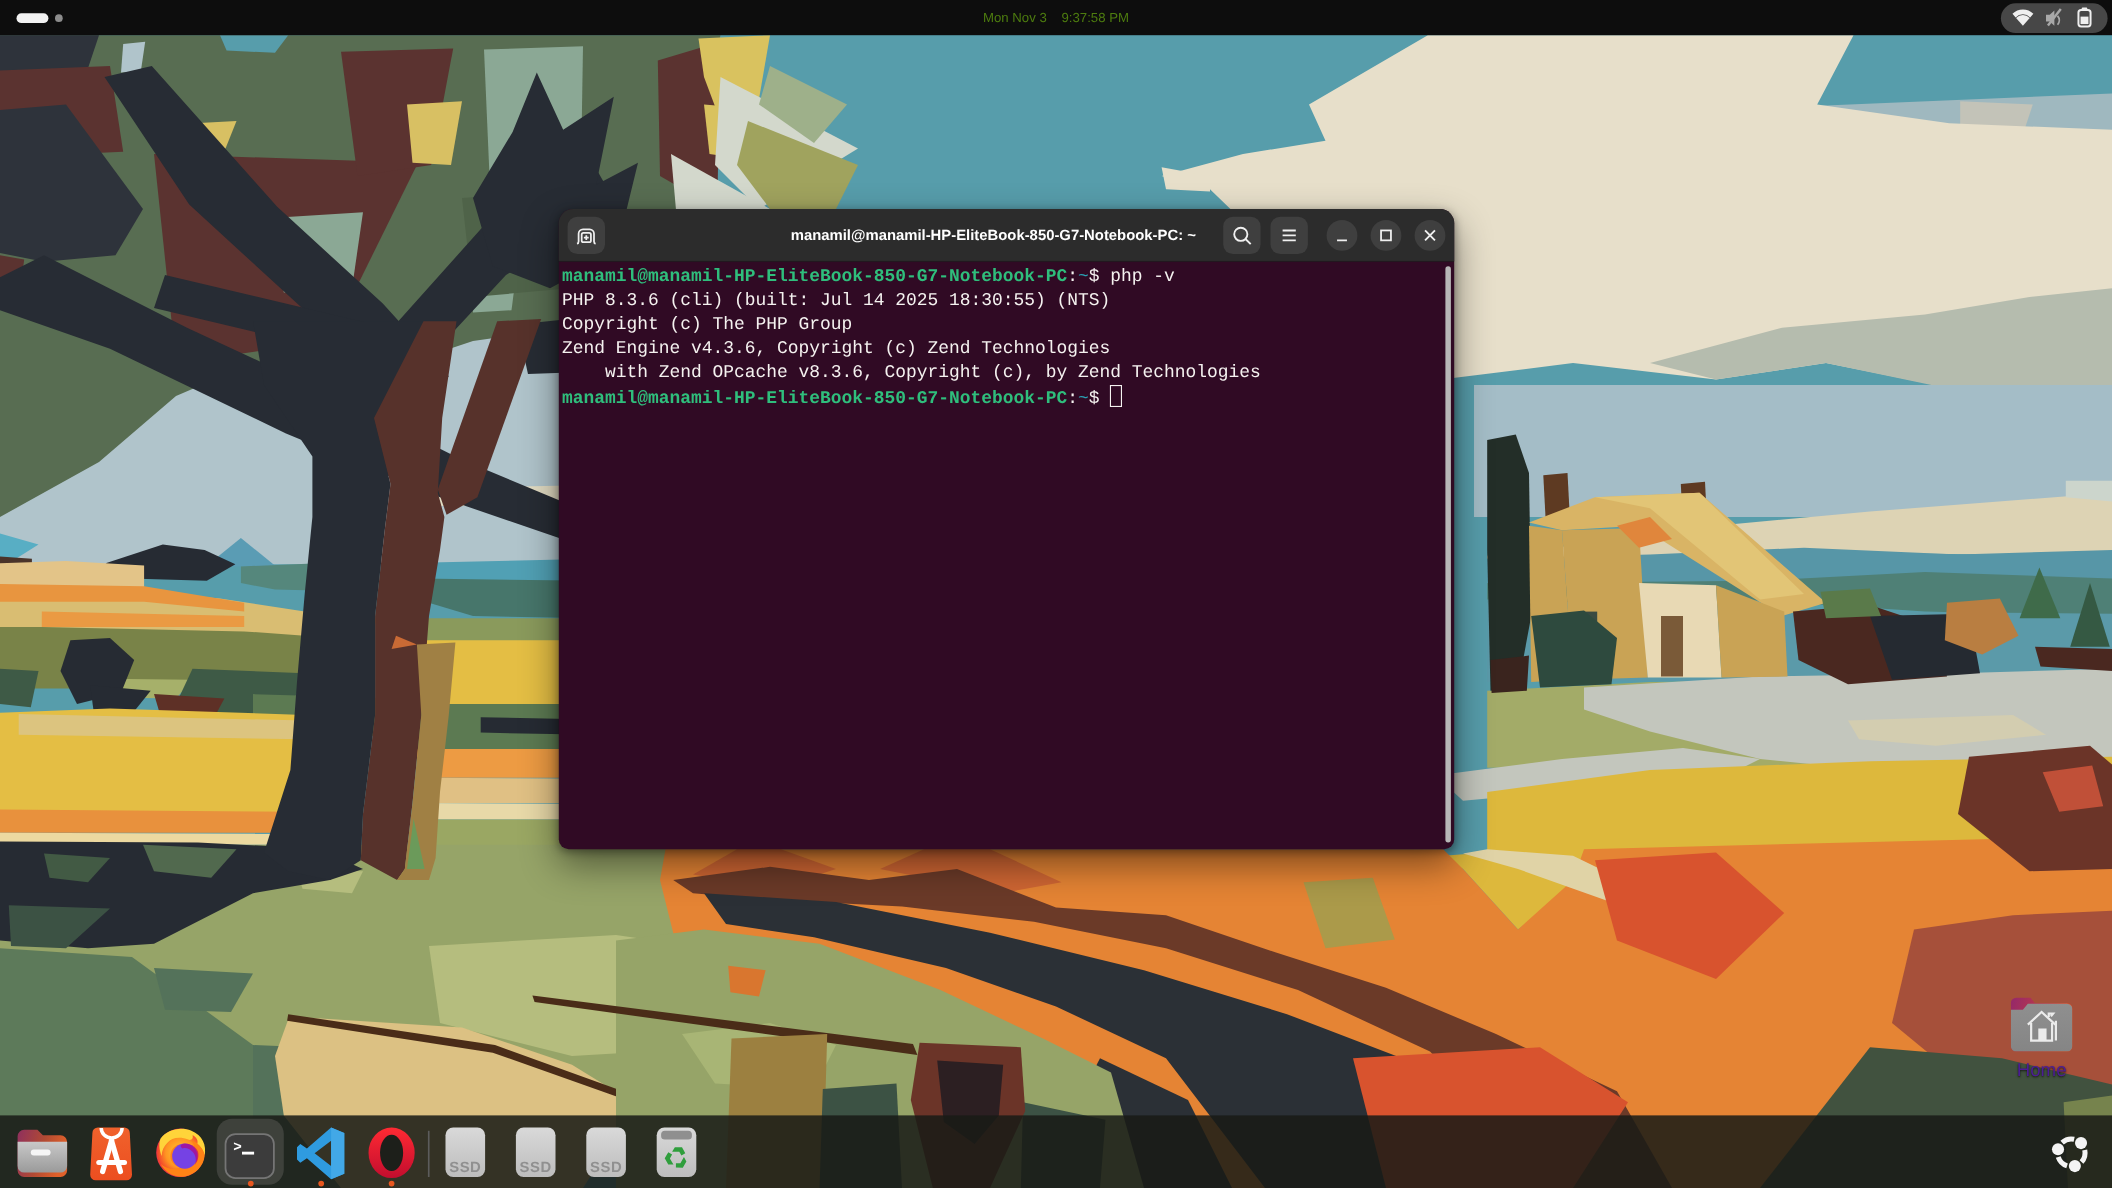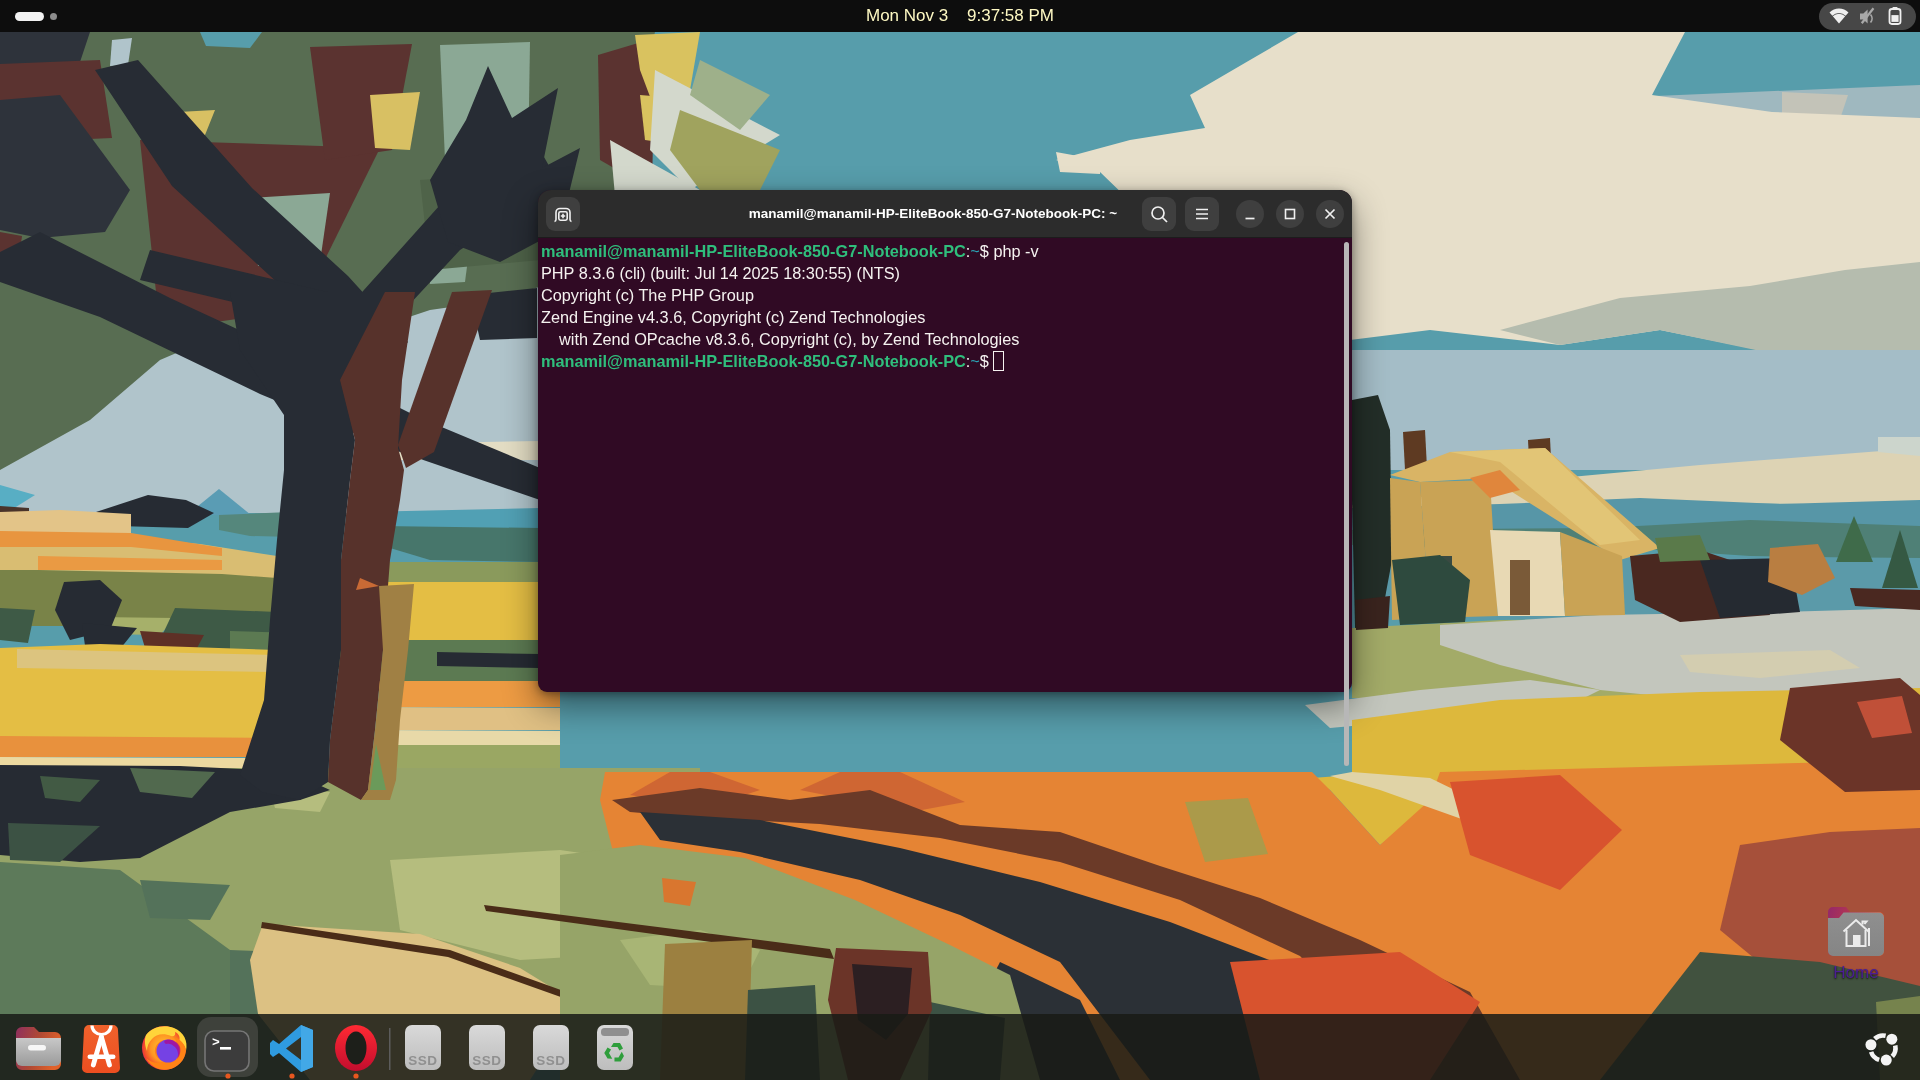--- a/index.html
+++ b/index.html
@@ -3,33 +3,33 @@
 <meta charset="utf-8">
 <style>
   html,body{margin:0;padding:0;width:1920px;height:1080px;overflow:hidden;background:#579dab;
     font-family:"Liberation Sans",sans-serif;}
   #wall{position:absolute;left:0;top:0;width:1920px;height:1080px;}
   
   #topbar{position:absolute;left:0;top:0;width:1920px;height:32px;background:#0d0d0d;z-index:40;}
   #wspill{position:absolute;left:15px;top:12px;width:29px;height:9px;border-radius:5px;background:#f2f2f2;}
   #wsdot{position:absolute;left:50px;top:13px;width:7px;height:7px;border-radius:50%;background:#8c8c8c;}
   #clock{position:absolute;left:0;top:0;width:1920px;height:32px;line-height:32px;text-align:center;
-    color:#fef9c3;font-size:17px;}
+    color:#4d7c0f;font-size:12px;}
   #sysarea{position:absolute;right:4px;top:3px;width:97px;height:27px;border-radius:14px;background:#474747;}
   
-  #term{position:absolute;left:538px;top:190px;width:814px;height:502px;z-index:20;
+  #term{position:absolute;left:508px;top:190px;width:814px;height:582px;z-index:20;
     border-radius:13px 13px 9px 9px;background:#300a24;
     box-shadow:0 14px 34px rgba(0,0,0,0.45), 0 2px 8px rgba(0,0,0,0.35);}
   #tbar{position:absolute;left:0;top:0;width:814px;height:48px;background:#2c2c2c;
     border-radius:13px 13px 0 0;border-bottom:1px solid #1c1c1c;box-sizing:border-box;}
   .sqbtn{position:absolute;top:7px;width:34px;height:34px;border-radius:9px;background:#3f3f3f;}
   .cirbtn{position:absolute;top:10px;width:28px;height:28px;border-radius:50%;background:#3f3f3f;}
   #ttitle{position:absolute;left:100px;right:124px;top:0;height:48px;line-height:48px;text-align:center;
     color:#ffffff;font-size:13.5px;font-weight:bold;white-space:nowrap;}
-  #tbody{position:absolute;left:3px;top:50px;font-family:Liberation Sans, sans-serif;
+  #tbody{position:absolute;left:3px;top:50px;font-family:Liberation Mono, monospace;
     font-size:16.3px;line-height:22px;color:#f5f2f0;white-space:pre;}
   .pgreen{color:#2fbe7c;font-weight:bold;}
   .ptilde{color:#2aa1b3;}
   #scrollb{position:absolute;right:3px;top:52px;width:5px;height:524px;border-radius:3px;background:#b7b7b7;}
   #cursor{display:inline-block;width:9px;height:18px;border:1.6px solid #f5f2f0;vertical-align:-4px;}
   
   #dock{position:absolute;left:0;top:1014px;width:1920px;height:66px;background:rgba(25,27,22,0.86);z-index:30;}
   
   #home{position:absolute;left:1828px;top:904px;width:56px;height:52px;z-index:10;}
   #homelbl{position:absolute;left:1806px;top:963px;width:100px;text-align:center;color:#4c1d95;

